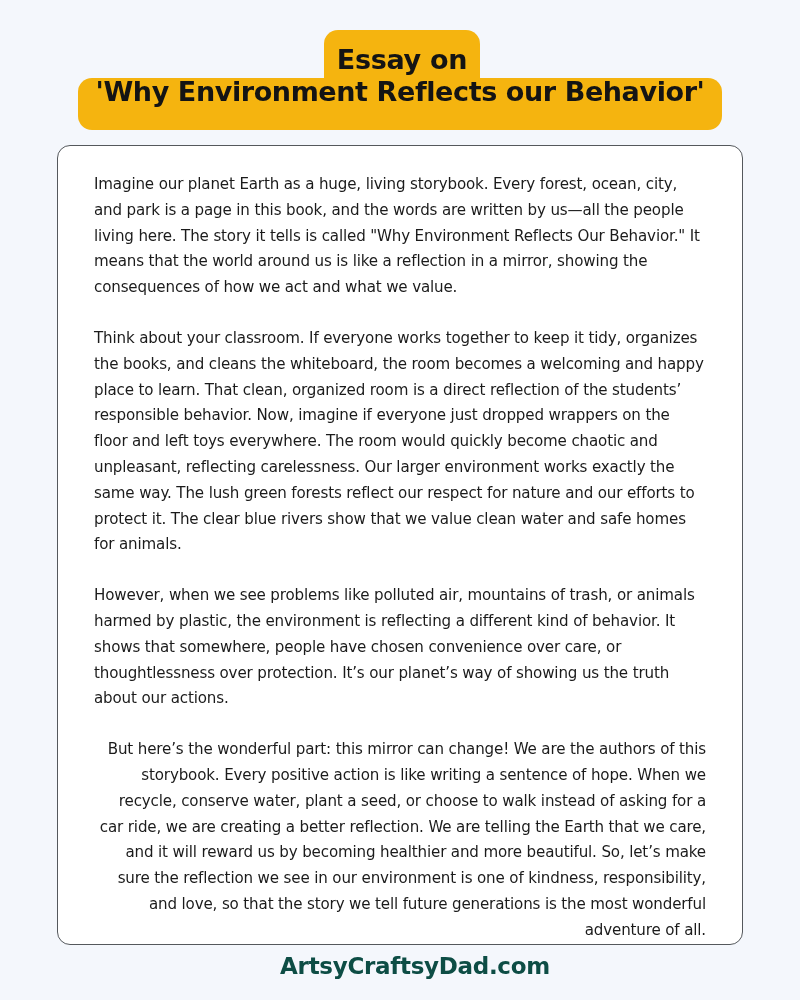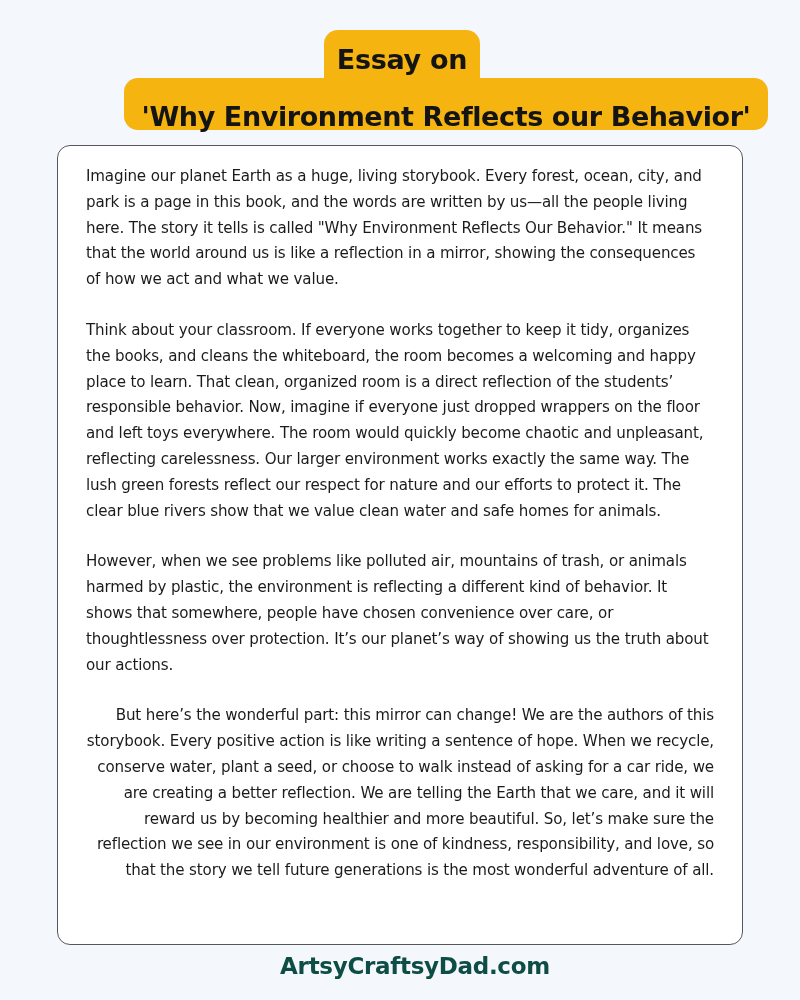--- a/index.html
+++ b/index.html
@@ -55,24 +55,23 @@
   }
   .banner-main {
     position: absolute;
     left: 78px;
     top: 78px;
     width: 644px;
     height: 52px;
     background: #f5b40f;
     border-radius: 14px;
     display: flex;
-    align-items: flex-end;
+    align-items: flex-start;
     justify-content: center;
     z-index: 2;
-    margin-left: 46px;
   }
   .banner-main-text {
     font-family: "DejaVu Sans", sans-serif;
     font-size: 27px;
     font-weight: bold;
     color: #141414;
     letter-spacing: -0.4px;
     line-height: 1;
     white-space: nowrap;
   }
@@ -85,21 +84,21 @@
     width: 686px;
     height: 800px;
     box-sizing: border-box;
     background: #ffffff;
     border: 1.6px solid #54585c;
     border-radius: 13px;
     padding: 14px 24px 10px 24px;
     overflow: hidden;
   }
   .essay-body {
-    margin: 4px;
+    margin: 12px;
   }
   .essay-paragraph {
     margin: 0 0 25px 0;
     font-family: "DejaVu Sans", sans-serif;
     font-size: 15.1px;
     line-height: 25.8px;
     color: #1b1b1b;
     text-align: left;
     letter-spacing: -0.15px;
   }

